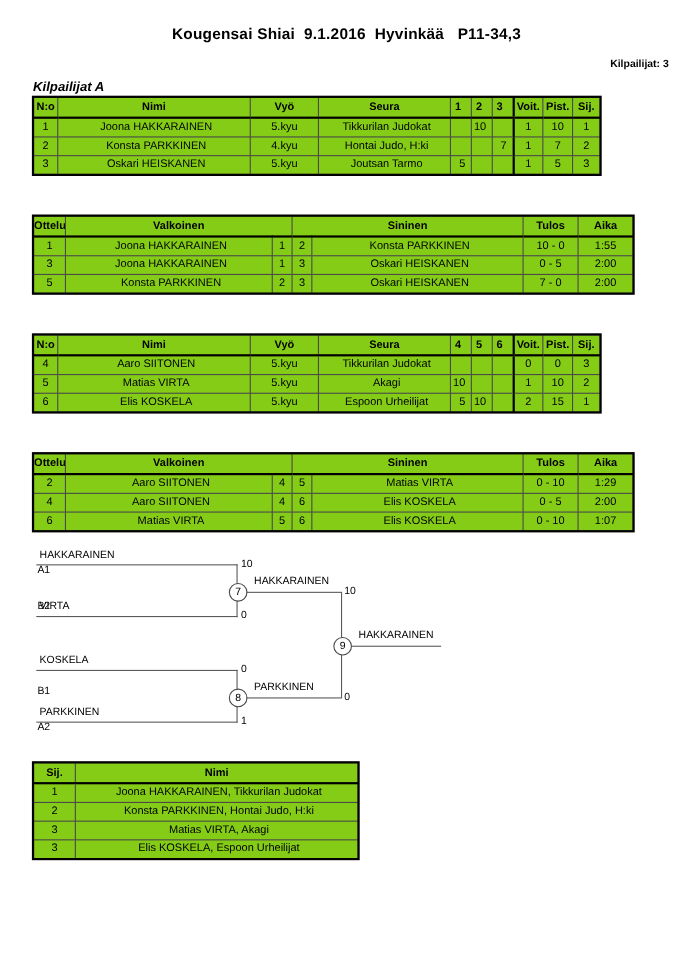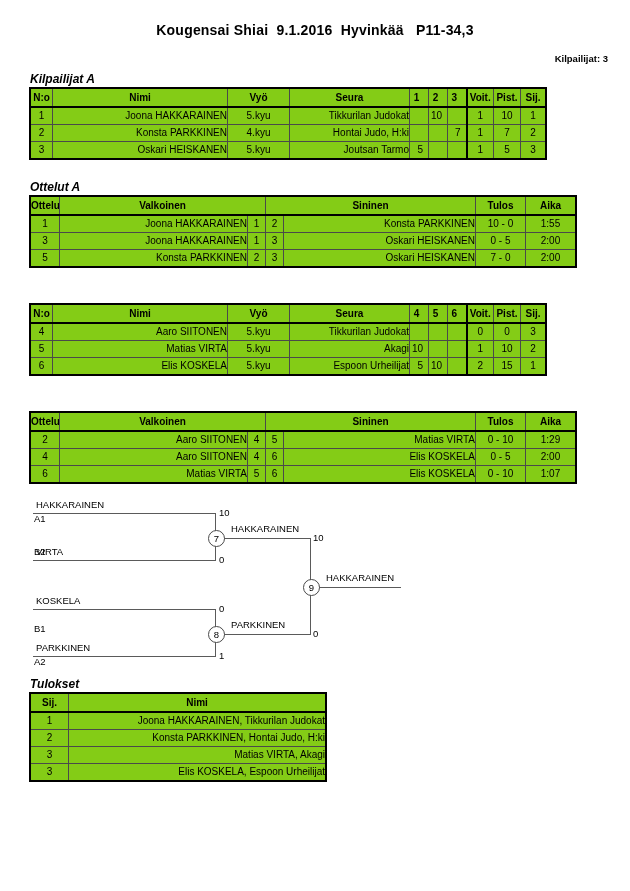--- a/index.html
+++ b/index.html
@@ -72,21 +72,21 @@
     text-align: center;
     height: 17px;
     line-height: 17px;
   }
   
   table.grid {
     outline: 2px solid #000;
     outline-offset: -1px;
   }
   .c  { text-align: center; }
-  .l  { text-align: right; padding-left: 4px !important; }
+  .l  { text-align: center; padding-left: 4px !important; }
   .r  { text-align: right; padding-right: 5px !important; }
 
   
   .sep-left { border-left: 2px solid #000 !important; }
   .hdr-bottom td, .hdr-bottom th { border-bottom: 2px solid #000 !important; }
 
   
   .bracket {
     position: absolute;
     left: 0;
@@ -200,21 +200,20 @@
           <td class="r">5</td>
           <td class="r"></td>
           <td class="r"></td>
           <td class="c sep-left">1</td>
           <td class="c">5</td>
           <td class="c">3</td>
         </tr>
       </tbody>
   </table>
 
-  <div class="section-caption" style="top:180px; left:30px; width:545px;">Ottelut A</div>
 
   <table class="grid" id="tbl-matches-a" style="top:196px; left:30px; width:545px;">
     <colgroup>
       <col style="width:29px">
         <col style="width:188px">
         <col style="width:18px">
         <col style="width:18px">
       <col style="width:192px">
         <col style="width:50px">
         <col style="width:50px">
@@ -415,21 +414,20 @@
     <div class="bk-line bk-h" style="left:224px; top:139px; width:86px;"></div>
     <div class="bk-score" style="left:313px; top:133px;">0</div>
 
     <div class="bk-line bk-v" style="left:310px; top:43px; height:97px;"></div>
     <div class="bk-node" style="left:303px; top:84px;">9</div>
 
     <div class="bk-name" style="left:326px; top:77px;">HAKKARAINEN</div>
     <div class="bk-line bk-h" style="left:319px; top:92px; width:82px;"></div>
   </div>
 
-  <div class="section-caption" style="top:677px; left:30px; width:295px;">Tulokset</div>
 
   <table class="grid" id="tbl-results" style="top:693px; left:30px; width:295px;">
     <colgroup>
       <col style="width:38px">
         <col style="width:257px">
     </colgroup>
     <thead>
       <tr class="hdr-bottom">
         <th class="c">Sij.</th>
         <th class="c">Nimi</th>

